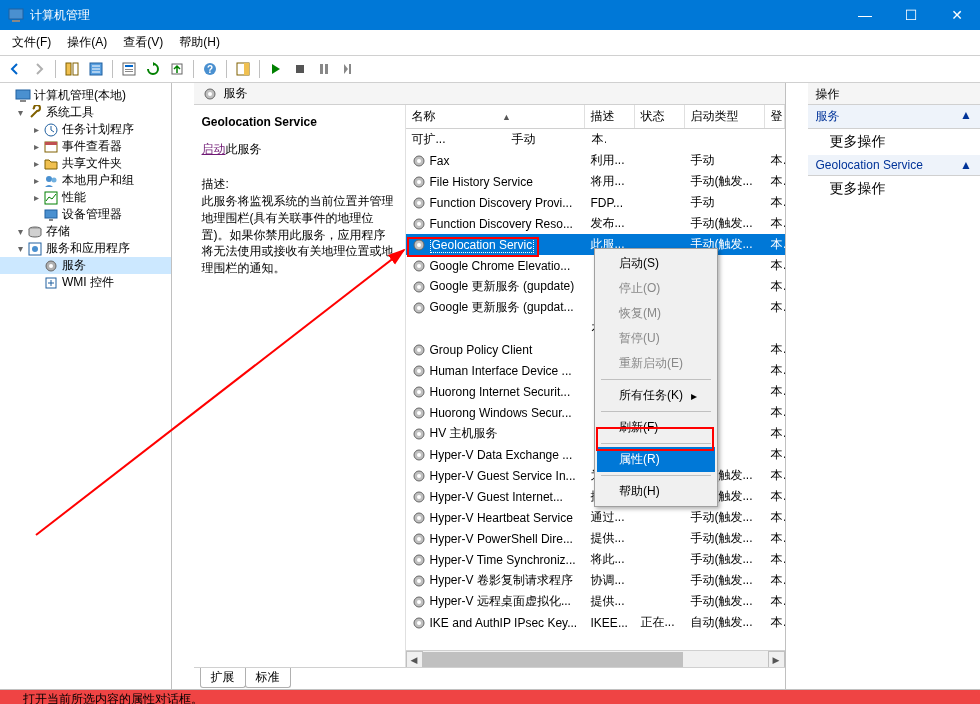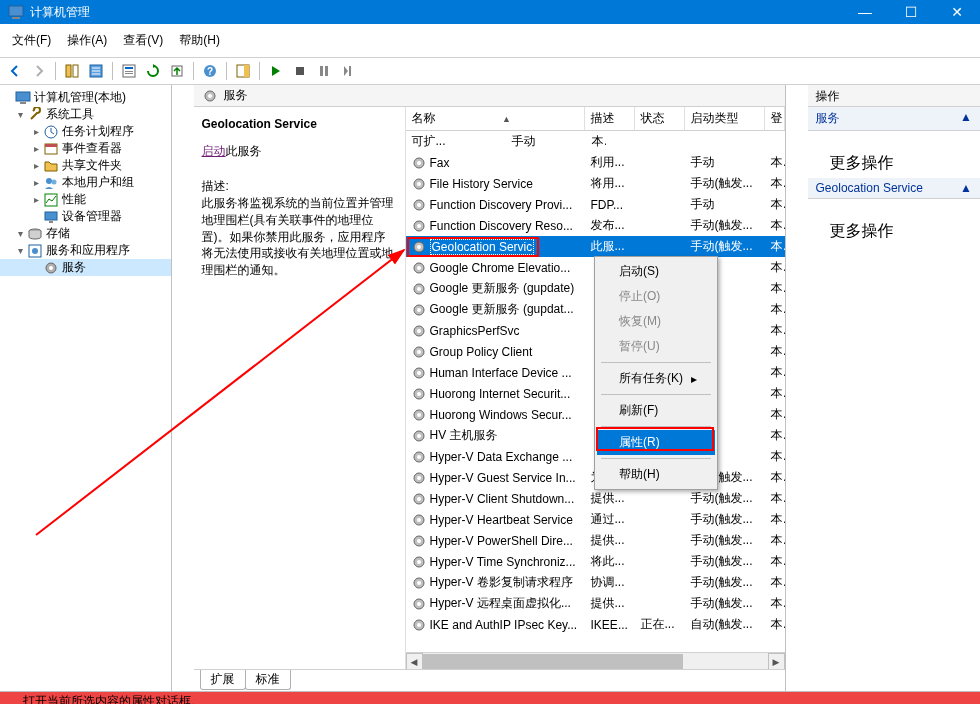--- a/index.html
+++ b/index.html
@@ -1,26 +1,26 @@
 <!DOCTYPE html>
 <html><head>
 <meta charset="utf-8">
 <style>
 * { margin: 0; padding: 0; box-sizing: border-box; font-family: "Microsoft YaHei", "Segoe UI", Tahoma, sans-serif; }
 body { background: #fff; font-size: 12px; color: #000; overflow: hidden; width: 980px; height: 704px; position: relative; }
 
 
-.titlebar { background: #0078d7; color: #fff; height: 24px; display: flex; align-items: center; padding: 0 0 0 8px; }
+.titlebar { background: #0078d7; color: #fff; height: 30px; display: flex; align-items: center; padding: 0 0 0 8px; }
 .titlebar .icon { margin-right: 6px; }
 .titlebar .title { flex: 1; font-size: 12px; }
 .titlebar .controls { display: flex; }
 .titlebar .ctl { width: 46px; height: 30px; display: flex; align-items: center; justify-content: center; font-size: 14px; }
 
 
-.menubar { height: 34px; display: flex; align-items: center; padding: 0 4px; border-bottom: 1px solid #d0d0d0; background: #fff; }
+.menubar { height: 26px; display: flex; align-items: center; padding: 0 4px; border-bottom: 1px solid #d0d0d0; background: #fff; }
 .menubar span { padding: 2px 8px; font-size: 12px; }
 
 
 .toolbar { height: 27px; display: flex; align-items: center; padding: 2px 4px; border-bottom: 1px solid #d0d0d0; background: #fff; gap: 2px; }
 .toolbar .tbtn { width: 22px; height: 22px; display: flex; align-items: center; justify-content: center; border: 1px solid transparent; }
 .toolbar .sep { width: 1px; height: 18px; background: #c0c0c0; margin: 0 3px; }
 
 
 .main { display: flex; height: 606px; gap: 22px; }
 .tree { width: 177px; border-right: 1px solid #c0c0c0; padding: 4px 0; overflow: auto; background:#fff; }
@@ -58,21 +58,21 @@
 .hscroll .track { flex:1; position:relative; }
 .hscroll .thumb { position:absolute; height:15px; top:1px; background:#c0c0c0; }
 
 .tabs { height: 22px; display: flex; align-items: flex-start; padding-left: 6px; background: #fff; border-top:1px solid #d0d0d0; }
 .tabs .tab { border: 1px solid #b0b0b0; border-top: none; padding: 1px 10px; font-size: 12px; background: #fff; border-radius: 0 0 3px 3px; margin-right: -1px; }
 .tabs .tab.active { background: #fff; }
 
 .actions { width: 178px; background: #fff; }
 .actions-head { height: 22px; background: #f5f5f5; border-bottom: 1px solid #d0d0d0; padding: 3px 8px; font-size:12px; }
 .action-section-head { background: #eef3fa; padding: 3px 8px; font-size: 12px; display:flex; justify-content:space-between; border-bottom:1px solid #d0d0d0; color:#003399; }
-.action-item { padding: 22px 8px 4px 22px; font-size: 16px; }
+.action-item { padding: 4px 8px 4px 22px; font-size: 14px; }
 
 
 .ctxmenu { position: absolute; background: #f0f0f0; border: 1px solid #a0a0a0; box-shadow: 2px 2px 4px rgba(0,0,0,.3); width: 124px; padding: 2px; z-index: 100; }
 .ctxmenu .item { padding: 4px 18px 4px 22px; font-size: 12px; display:flex; justify-content:space-between; align-items:center; }
 .ctxmenu .item.disabled { color: #888; }
 .ctxmenu .item.hl { background: #0078d7; color: #fff; }
 .ctxmenu .sep { height: 1px; background: #c0c0c0; margin: 3px 4px; }
 
 
 .annot { position: absolute; border: 2px solid #ff0000; pointer-events: none; z-index: 200; }
@@ -300,20 +300,30 @@
     <div class="tree-item indent2 sel">
         <span class="twisty"></span>
         <span class="ticon">
           <svg width="16" height="16">
             <circle cx="8" cy="8" r="5" fill="#b0b0b0" stroke="#666"></circle>
             <circle cx="8" cy="8" r="2" fill="#fff"></circle>
           </svg>
         </span>
         <span>服务</span>
       </div>
+    <div class="tree-item indent2">
+        <span class="twisty"></span>
+        <span class="ticon">
+          <svg width="16" height="16">
+            <rect x="3" y="3" width="10" height="10" fill="#fff" stroke="#2060a0"></rect>
+            <path d="M5 8h6M8 5v6" stroke="#2060a0"></path>
+          </svg>
+        </span>
+        <span>WMI 控件</span>
+      </div>
   </div>
 
   <div class="center">
     <div class="center-head">
       <span>
           <svg width="16" height="16">
             <circle cx="8" cy="8" r="5" fill="#c0c0c0" stroke="#666"></circle>
             <circle cx="8" cy="8" r="2" fill="#fff"></circle>
           </svg>
         </span>
@@ -462,29 +472,20 @@
                   </svg>
                 </span>
                 <span>Google 更新服务 (gupdat...</span>
               </div>
               <div class="cell c-desc"></div>
               <div class="cell c-state"></div>
               <div class="cell c-start"></div>
               <div class="cell c-logon">本</div>
             </div>
             <div class="row">
-              <div class="cell c-name">
-                <span class="svc-icon">
-                  <svg width="14" height="14">
-                    <circle cx="7" cy="7" r="5" fill="#c0c0c0" stroke="#666"></circle>
-                    <circle cx="7" cy="7" r="2" fill="#fff"></circle>
-                  </svg>
-                </span>
-                <span>GraphicsPerfSvc</span>
-              </div>
               <div class="cell c-desc"></div>
               <div class="cell c-state"></div>
               <div class="cell c-start"></div>
               <div class="cell c-logon">本</div>
             </div>
             <div class="row">
               <div class="cell c-name">
                 <span class="svc-icon">
                   <svg width="14" height="14">
                     <circle cx="7" cy="7" r="5" fill="#c0c0c0" stroke="#666"></circle>
@@ -589,21 +590,21 @@
               <div class="cell c-logon">本</div>
             </div>
             <div class="row">
               <div class="cell c-name">
                 <span class="svc-icon">
                   <svg width="14" height="14">
                     <circle cx="7" cy="7" r="5" fill="#c0c0c0" stroke="#666"></circle>
                     <circle cx="7" cy="7" r="2" fill="#fff"></circle>
                   </svg>
                 </span>
-                <span>Hyper-V Client Shutdown...</span>
+                <span>Hyper-V Guest Internet...</span>
               </div>
               <div class="cell c-desc">提供...</div>
               <div class="cell c-state"></div>
               <div class="cell c-start">手动(触发...</div>
               <div class="cell c-logon">本</div>
             </div>
             <div class="row">
               <div class="cell c-name">
                 <span class="svc-icon">
                   <svg width="14" height="14">
@@ -719,25 +720,26 @@
     <div class="action-section-head">
       <span>Geolocation Service</span>
       <span>▲</span>
     </div>
     <div class="action-item">更多操作</div>
   </div>
 </div>
 
 <div class="statusbar">打开当前所选内容的属性对话框。</div>
 
-<div class="ctxmenu" style="left:594px; top:256px;">
+<div class="ctxmenu" style="left:594px; top:248px;">
   <div class="item">启动(S)</div>
   <div class="item disabled">停止(O)</div>
   <div class="item disabled">恢复(M)</div>
   <div class="item disabled">暂停(U)</div>
+  <div class="item disabled">重新启动(E)</div>
   <div class="sep"></div>
   <div class="item">
       <span>所有任务(K)</span>
       <span>▸</span>
     </div>
   <div class="sep"></div>
   <div class="item">刷新(F)</div>
   <div class="sep"></div>
   <div class="item hl">属性(R)</div>
   <div class="sep"></div>

